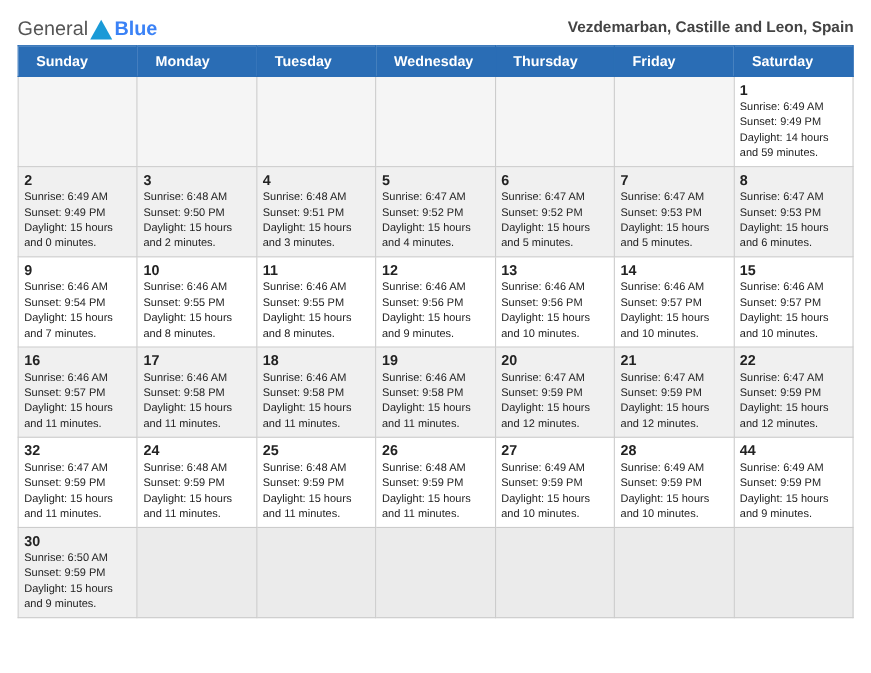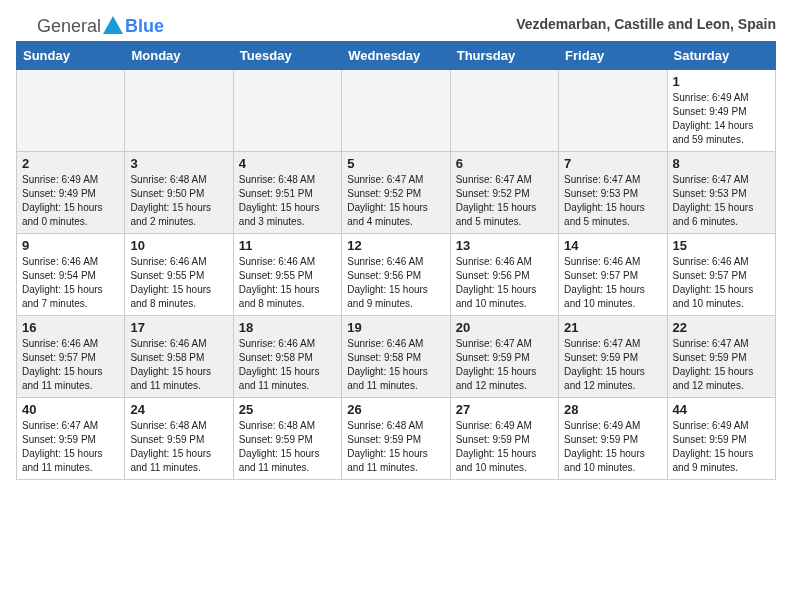--- a/index.html
+++ b/index.html
@@ -16,24 +16,23 @@
       align-items: flex-start;
       margin-bottom: 4px;
     }
     .logo-area {
       display: flex;
       flex-direction: column;
       align-items: flex-start;
     }
     .logo-text {
       display: flex;
-      align-items: flex-start;
+      align-items: center;
       font-size: 18px;
       font-weight: normal;
-      margin-left: 21px;
     }
     .logo-general {
       color: #555;
       font-size: 18px;
     }
     .logo-blue {
       color: #3b82f6;
       font-size: 18px;
       font-weight: bold;
     }
@@ -61,21 +60,21 @@
     }
     .calendar-table {
       width: 100%;
       border-collapse: collapse;
       border: 1px solid #ccc;
     }
     .calendar-table th {
       background-color: #2a6db5;
       color: #fff;
       text-align: left;
-      padding: 6px 6px;
+      padding: 6px 16px;
       font-size: 13px;
       border: 1px solid #2a6db5;
     }
     .calendar-table td {
       border: 1px solid #ccc;
       vertical-align: top;
       padding: 4px 5px;
       width: calc(100% / 7);
       min-height: 70px;
       font-size: 10.5px;
@@ -296,21 +295,21 @@
           <td>
             <span class="day-number">22</span>
             <div class="day-info">Sunrise: 6:47 AM
 Sunset: 9:59 PM
 Daylight: 15 hours
 and 12 minutes.</div>
           </td>
         </tr>
         <tr>
           <td>
-            <span class="day-number">40</span>
+            <span class="day-number">32</span>
             <div class="day-info">Sunrise: 6:47 AM
 Sunset: 9:59 PM
 Daylight: 15 hours
 and 11 minutes.</div>
           </td>
           <td>
             <span class="day-number">24</span>
             <div class="day-info">Sunrise: 6:48 AM
 Sunset: 9:59 PM
 Daylight: 15 hours
@@ -344,16 +343,31 @@
 Daylight: 15 hours
 and 10 minutes.</div>
           </td>
           <td>
             <span class="day-number">44</span>
             <div class="day-info">Sunrise: 6:49 AM
 Sunset: 9:59 PM
 Daylight: 15 hours
 and 9 minutes.</div>
           </td>
+        </tr>
+        <tr class="row-shaded">
+          <td>
+            <span class="day-number">30</span>
+            <div class="day-info">Sunrise: 6:50 AM
+Sunset: 9:59 PM
+Daylight: 15 hours
+and 9 minutes.</div>
+          </td>
+          <td class="empty"></td>
+          <td class="empty"></td>
+          <td class="empty"></td>
+          <td class="empty"></td>
+          <td class="empty"></td>
+          <td class="empty"></td>
         </tr>
       </tbody>
   </table>
 </div>
 
 </body></html>

